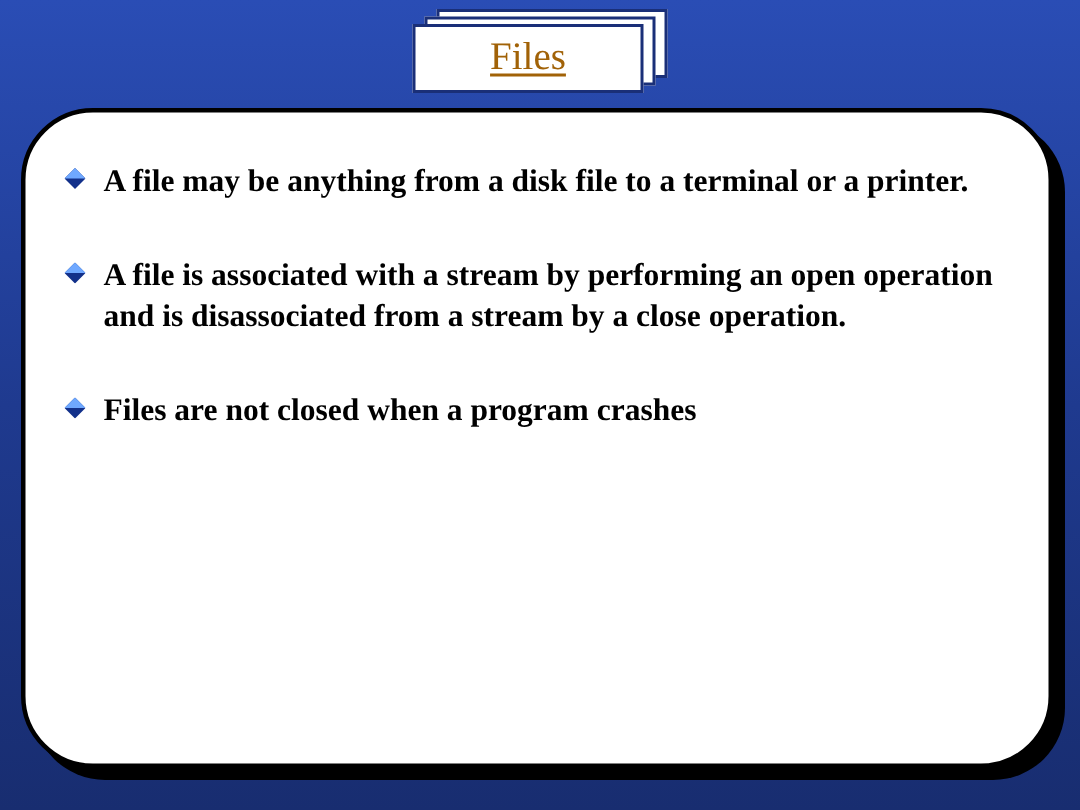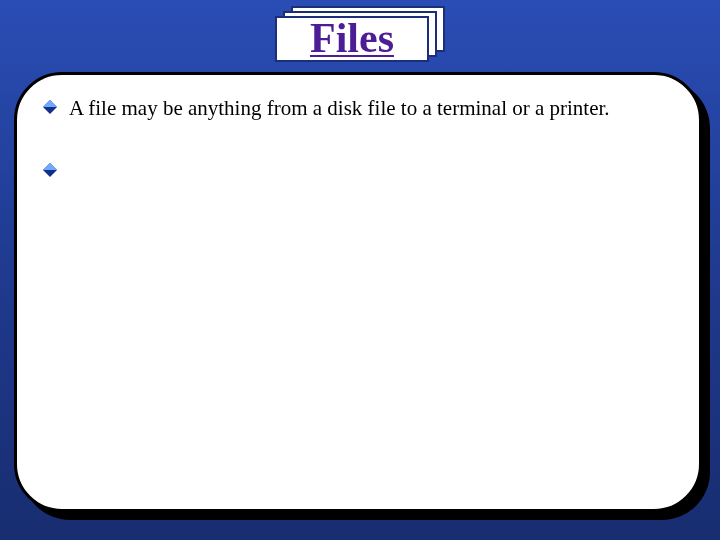--- a/index.html
+++ b/index.html
@@ -32,23 +32,23 @@
     box-sizing: border-box;
     border: 2px solid #1a2f78;
     background: #ffffff;
     width: 154px;
     height: 46px;
   }
   .tb-back  { left: 16px; top: 0px; }
   .tb-mid   { left: 8px;  top: 5px; }
   .tb-front { left: 0px;  top: 10px; }
   .tb-front .title-text {
-    font-size: 42px;
-    font-weight: bold;
-    color: #4c1d95;
+    font-size: 26px;
+    font-weight: normal;
+    color: #a16207;
     text-align: center;
     line-height: 40px;
     text-decoration: underline;
     text-decoration-thickness: 2px;
     text-underline-offset: 3px;
   }
 
   
   .panel-shadow {
     position: absolute;
@@ -75,22 +75,23 @@
     list-style: none;
     margin: 0;
     padding: 0;
   }
   ul.bullets li {
     position: relative;
     padding-left: 26px;
     font-size: 21px;
     line-height: 1.28;
     color: #000000;
-    font-weight: normal;
+    font-weight: bold;
     margin-bottom: 36px;
+    margin-top: 12px;
   }
   ul.bullets li:last-child { margin-bottom: 0; }
   ul.bullets li .diamond {
     position: absolute;
     left: 0;
     top: 5px;
     width: 14px;
     height: 14px;
   }
   ul.bullets li .diamond svg {
@@ -122,17 +123,27 @@
         </span>
         <span>A file may be anything from a disk file to a terminal or a printer.</span>
       </li>
       <li>
         <span class="diamond">
           <svg width="14" height="14" viewBox="0 0 14 14">
             <polygon points="7,0 14,7 7,14 0,7" fill="#12308a"></polygon>
             <polygon points="7,0 14,7 0,7" fill="#6fa8ff"></polygon>
           </svg>
         </span>
+        <span>A file is associated with a stream by performing an open operation and is disassociated from a stream by a close operation.</span>
+      </li>
+      <li>
+        <span class="diamond">
+          <svg width="14" height="14" viewBox="0 0 14 14">
+            <polygon points="7,0 14,7 7,14 0,7" fill="#12308a"></polygon>
+            <polygon points="7,0 14,7 0,7" fill="#6fa8ff"></polygon>
+          </svg>
+        </span>
+        <span>Files are not closed when a program crashes</span>
       </li>
     </ul>
   </div>
 
 </div>
 
 </body></html>

